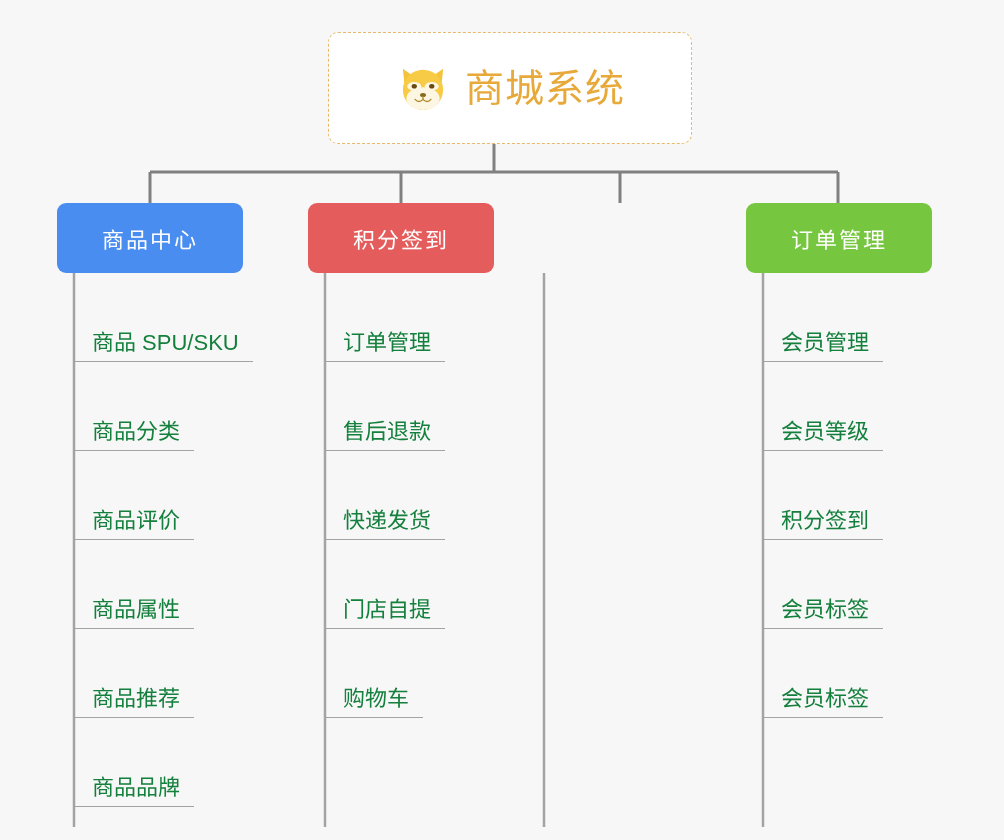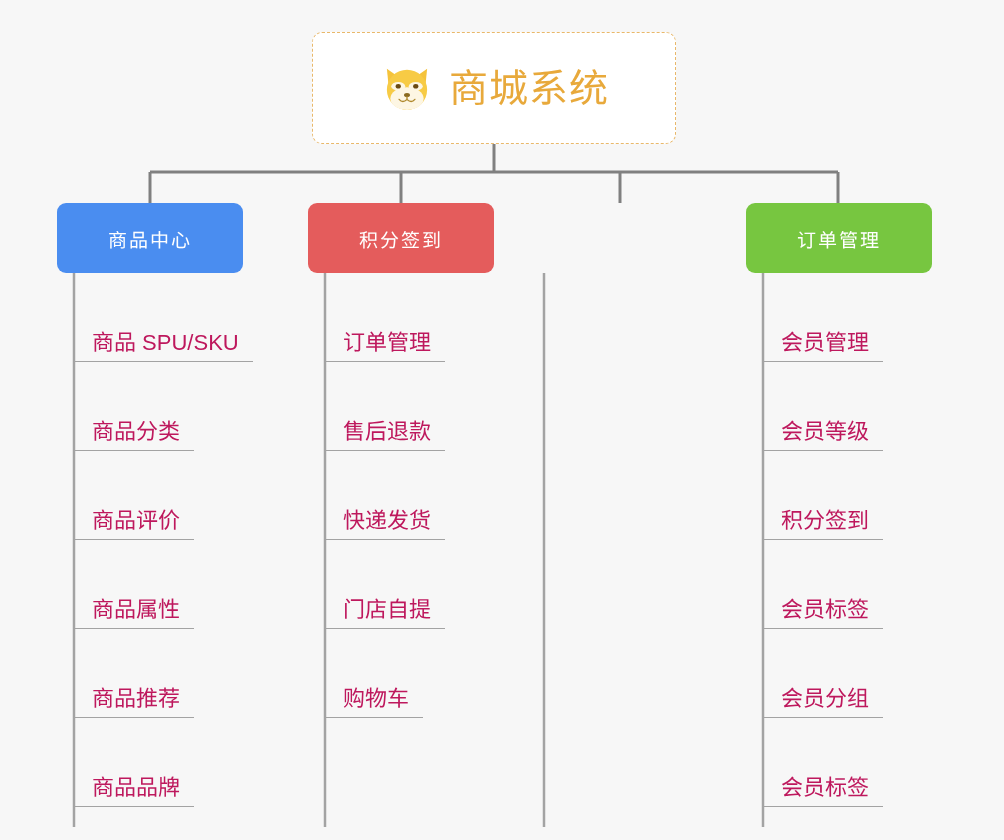--- a/index.html
+++ b/index.html
@@ -18,21 +18,21 @@
 
   #mindmap {
     position: relative;
     width: 1004px;
     height: 840px;
   }
 
   
   .root-node {
     position: absolute;
-    left: 312px;
+    left: 328px;
     top: 32px;
     width: 364px;
     height: 112px;
     box-sizing: border-box;
     background: #ffffff;
     border: 1.5px dashed #e9b86a;
     border-radius: 10px;
     display: flex;
     align-items: center;
     justify-content: center;
@@ -68,21 +68,21 @@
     top: 203px;
   }
   .branch-head {
     box-sizing: border-box;
     height: 70px;
     border-radius: 9px;
     display: flex;
     align-items: center;
     justify-content: center;
     color: #ffffff;
-    font-size: 19px;
+    font-size: 22px;
     letter-spacing: 2px;
     white-space: nowrap;
   }
 
   .branch-0 { left: 57px;  }
   .branch-1 { left: 308px; }
   .branch-2 { left: 527px; }
   .branch-3 { left: 746px; }
 
   .branch-0 .branch-head { width: 186px; background: #4a8df0; }
@@ -102,21 +102,21 @@
     position: relative;
     height: 89px;
     display: flex;
     align-items: flex-end;
     box-sizing: border-box;
   }
   .leaf-label {
     display: inline-block;
     font-size: 22px;
     line-height: 1.05;
-    color: #be185d;
+    color: #15803d;
     white-space: nowrap;
     padding: 0 14px 7px 18px;
     border-bottom: 1.5px solid #a3a3a3;
   }
 </style>
 </head>
 <body>
 
 <div id="mindmap">
 
@@ -216,21 +216,18 @@
       <li class="leaf-item">
           <span class="leaf-label">会员等级</span>
         </li>
       <li class="leaf-item">
           <span class="leaf-label">积分签到</span>
         </li>
       <li class="leaf-item">
           <span class="leaf-label">会员标签</span>
         </li>
       <li class="leaf-item">
-          <span class="leaf-label">会员分组</span>
-        </li>
-      <li class="leaf-item">
           <span class="leaf-label">会员标签</span>
         </li>
     </ul>
   </div>
 
 </div>
 
 </body></html>

